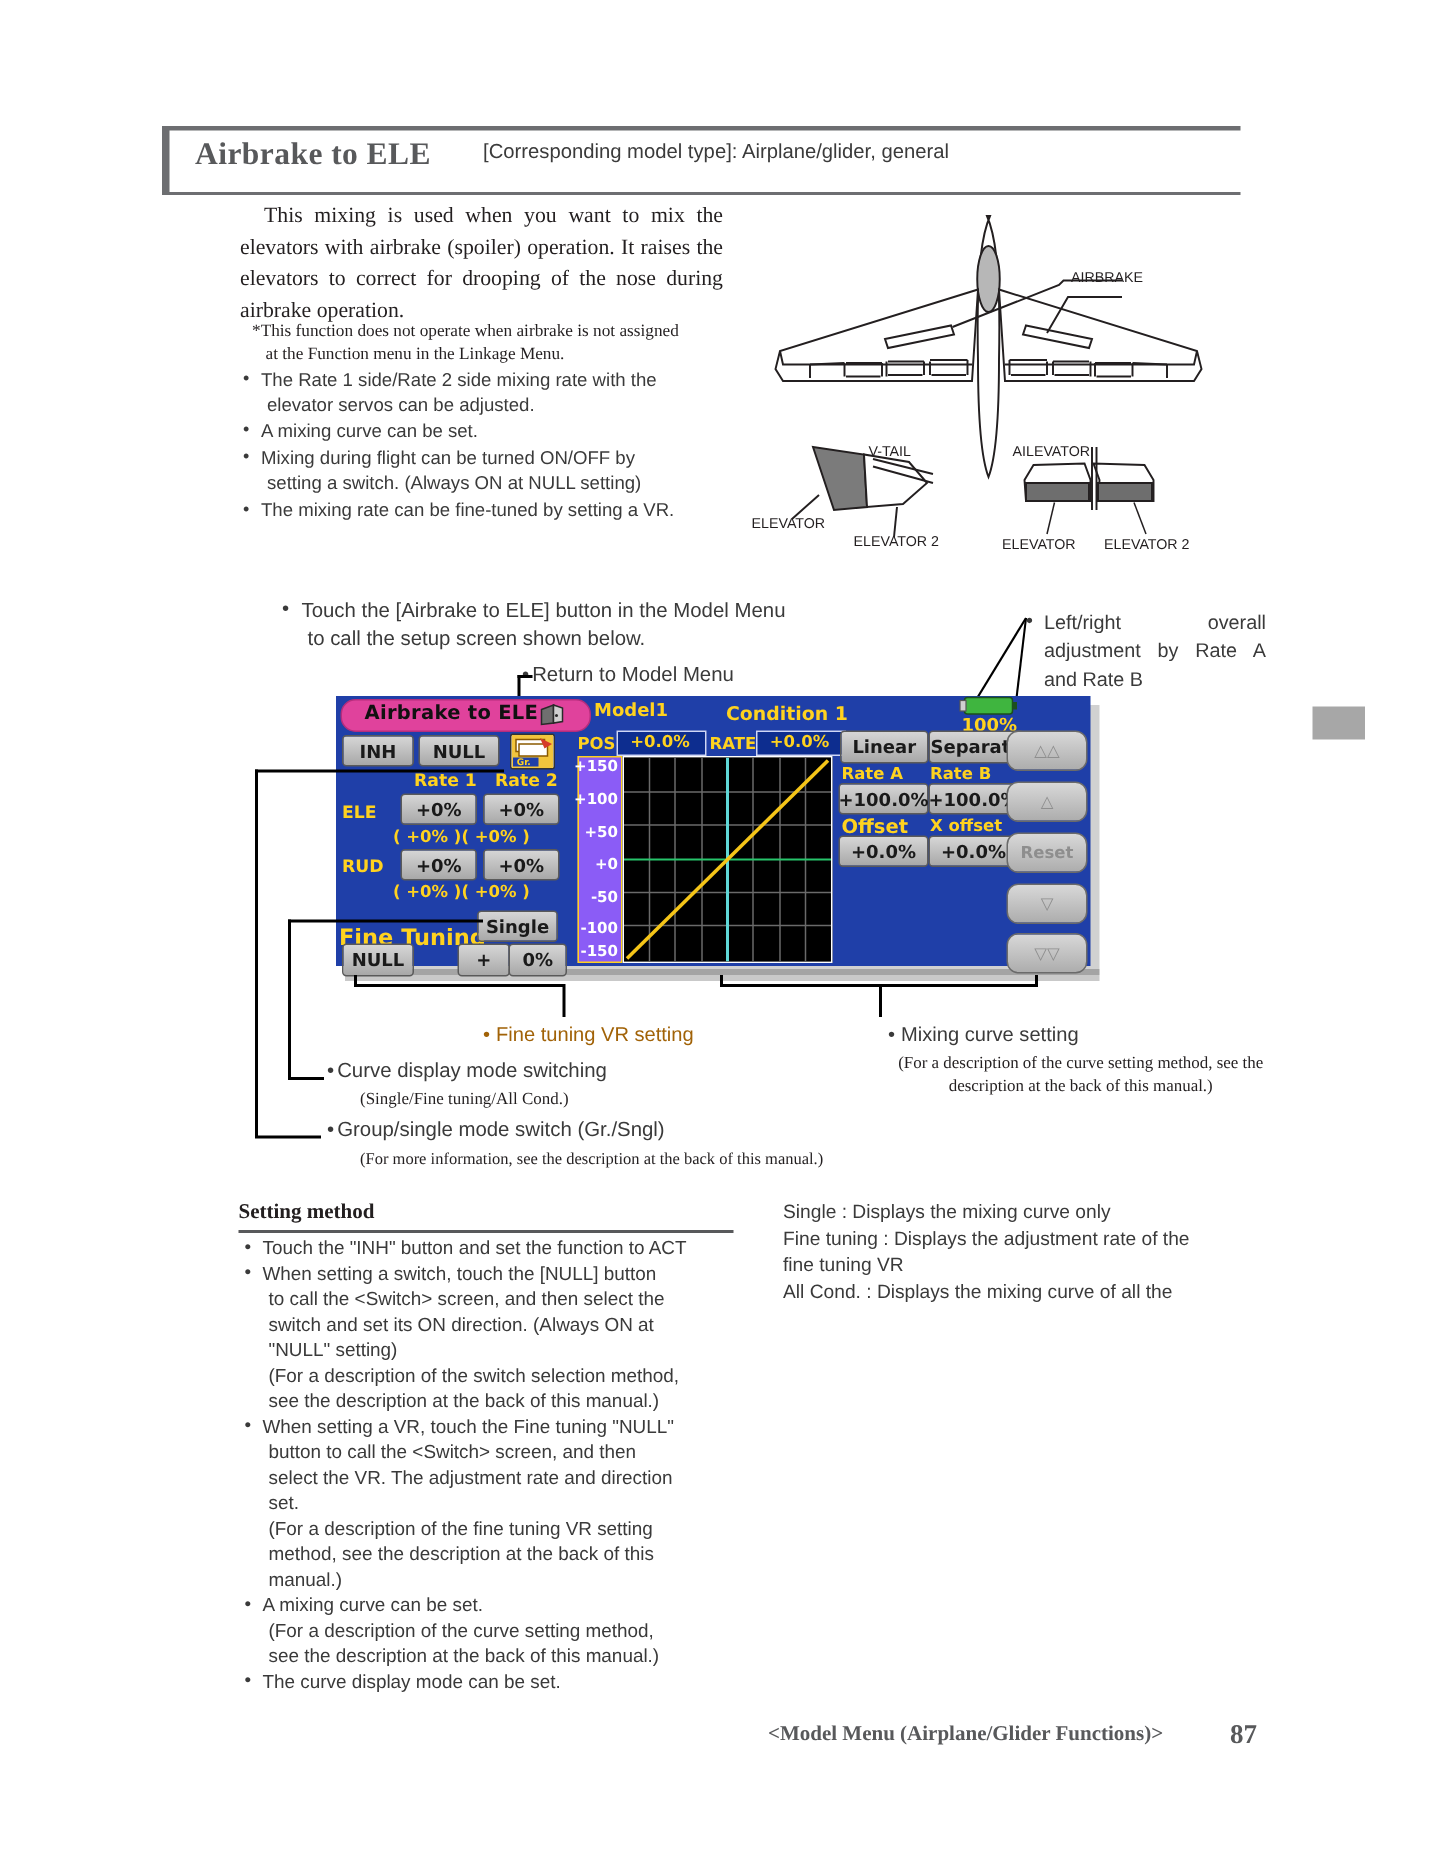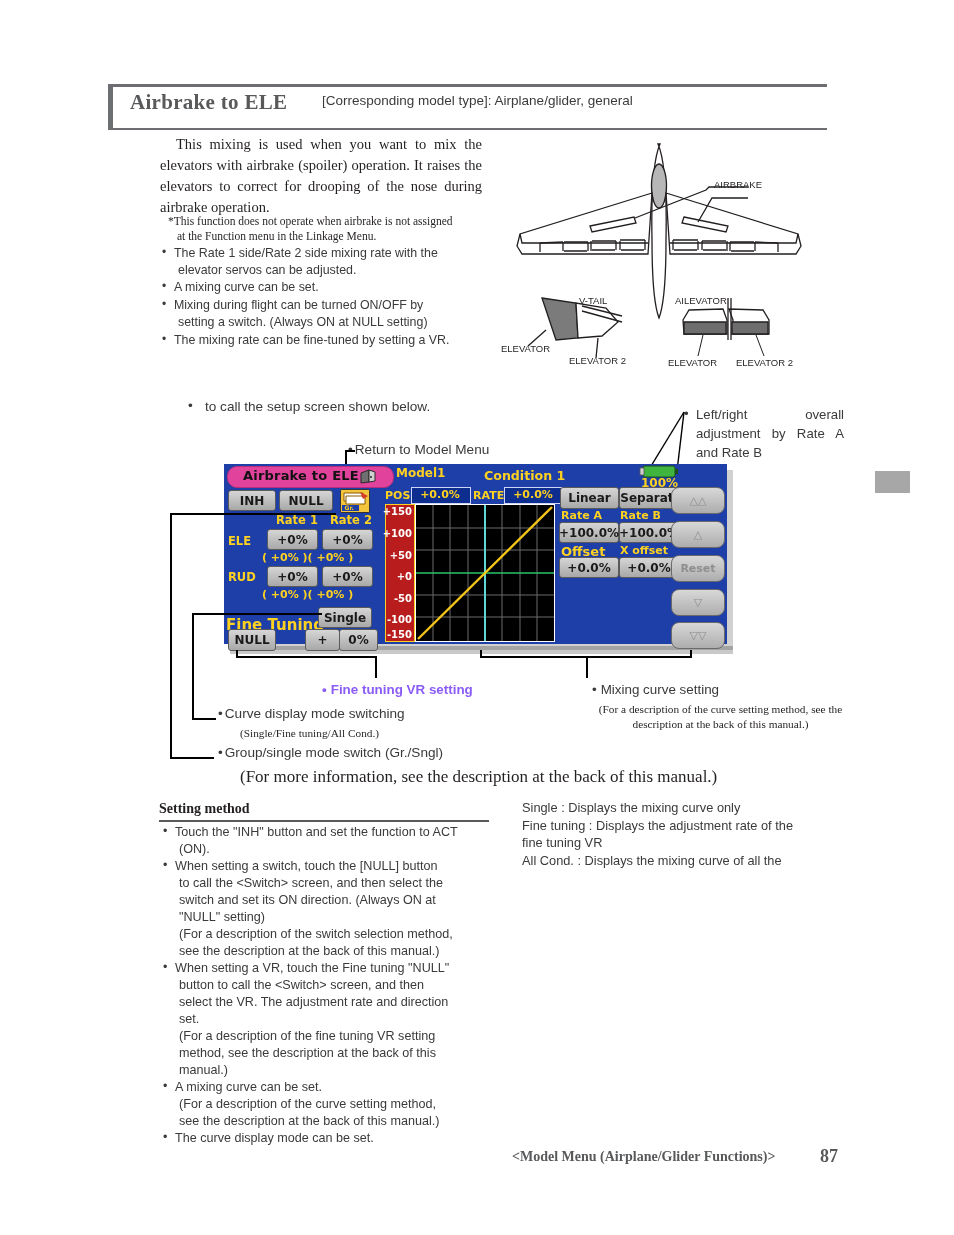--- a/index.html
+++ b/index.html
@@ -104,21 +104,21 @@
 
   
   #pos-lbl{left:385px;top:489px;font-size:11px;color:#ffd21f;}
   #pos-box{left:411px;top:487px;width:58px;height:15px;background:#0d2d8f;border:1px solid #cfd6f5;}
   #pos-val{left:411px;top:488px;width:58px;text-align:center;font-size:11px;color:#ffd21f;}
   #rate-lbl{left:473px;top:489px;font-size:11px;color:#ffd21f;}
   #rate-box{left:504px;top:487px;width:58px;height:15px;background:#0d2d8f;border:1px solid #cfd6f5;}
   #rate-val{left:504px;top:488px;width:58px;text-align:center;font-size:11px;color:#ffd21f;}
 
   
-  #axis-strip{left:385px;top:504px;width:28px;height:136px;background:#b91c1c;border:1px solid #ffd21f;}
+  #axis-strip{left:385px;top:504px;width:28px;height:136px;background:#8b5cf6;border:1px solid #ffd21f;}
   .ytick{position:absolute;right:2px;font-family:"DejaVu Sans",sans-serif;font-weight:bold;
          font-size:10px;color:#fff;}
   #graph{left:415px;top:504px;width:138px;height:136px;background:#000;border:1px solid #fff;}
 
   
   #btn-linear{left:560px;top:487px;width:57px;height:20px;}
   #btn-separate{left:619px;top:487px;width:62px;height:20px;}
   #lbl-rateA{left:561px;top:509px;font-size:11px;color:#ffd21f;}
   #lbl-rateB{left:620px;top:509px;font-size:11px;color:#ffd21f;}
   #v-rateA{left:559px;top:522px;width:58px;height:19px;}
@@ -135,33 +135,33 @@
   #rb1{left:671px;top:487px;}
   #rb2{left:671px;top:521px;}
   #rb3{left:671px;top:555px;}
   #rb4{left:671px;top:589px;}
   #rb5{left:671px;top:622px;}
 
   
   .lead{position:absolute;background:#000;}
 
   
-  #cap-fine{left:322px;top:682px;font-size:13.4px;color:#8b5cf6;white-space:nowrap;font-weight:bold;}
+  #cap-fine{left:322px;top:682px;font-size:13.4px;color:#a16207;white-space:nowrap;}
   #cap-fine:before{content:"\2022";margin-right:4px;}
   #cap-mix{left:592px;top:682px;font-size:13.4px;color:#3a3a3a;white-space:nowrap;}
   #cap-mix:before{content:"\2022";margin-right:4px;}
   #cap-mix-sub{left:598px;top:702px;width:245px;font-family:"Liberation Serif",serif;
                font-size:11.3px;line-height:1.3;text-align:center;}
 
   #cap-curve{left:218px;top:706px;font-size:13.6px;color:#3a3a3a;white-space:nowrap;}
   #cap-curve:before{content:"\2022";margin-right:2px;}
   #cap-curve-sub{left:240px;top:727px;font-family:"Liberation Serif",serif;font-size:11.3px;}
   #cap-group{left:218px;top:745px;font-size:13.6px;color:#3a3a3a;white-space:nowrap;}
   #cap-group:before{content:"\2022";margin-right:2px;}
-  #cap-group-sub{left:240px;top:767px;font-family:"Liberation Serif",serif;font-size:17px;}
+  #cap-group-sub{left:240px;top:767px;font-family:"Liberation Serif",serif;font-size:11px;}
 
   
   #sm-title{left:159px;top:801px;font-family:"Liberation Serif",serif;font-weight:bold;font-size:14px;}
   #sm-rule{left:159px;top:820px;width:330px;height:1.5px;background:#58595b;}
   #sm-list{left:161px;top:824px;width:330px;font-size:12.6px;line-height:1.35;color:#3a3a3a;}
   #sm-list .bl{position:relative;padding-left:14px;}
   #sm-list .bl:before{content:"\2022";position:absolute;left:2px;top:-1px;}
   #sm-list .cont{display:block;padding-left:4px;}
 
   
@@ -258,20 +258,21 @@
         <path d="M205 205 L200 226" fill="none"></path>
         <path d="M258 205 L266 226" fill="none"></path>
       </g>
   <text x="170" y="236" font-family="Liberation Sans,sans-serif" font-size="9.5" fill="#231f20">ELEVATOR</text>
   <text x="238" y="236" font-family="Liberation Sans,sans-serif" font-size="9.5" fill="#231f20">ELEVATOR 2</text>
 </svg>
 </div>
 
 <div class="abs" id="touch-note">
   <div class="bl">
+    <span>Touch the [Airbrake to ELE] button in the Model Menu</span>
     <span class="cont">to call the setup screen shown below.</span>
   </div>
 </div>
 
 <div class="abs" id="return-note">Return to Model Menu</div>
 <div class="abs lead" id="return-leader"></div>
 <div class="abs lead" id="return-leader-h"></div>
 
 <div class="abs" id="lr-note">
   <div class="b1">Left/right overall adjustment by Rate A and Rate B</div>
@@ -419,21 +420,20 @@
 <div class="abs" id="cap-curve">Curve display mode switching</div>
 <div class="abs" id="cap-curve-sub">(Single/Fine tuning/All Cond.)</div>
 <div class="abs" id="cap-group">Group/single mode switch (Gr./Sngl)</div>
 <div class="abs" id="cap-group-sub">(For more information, see the description at the back of this manual.)</div>
 
 <div class="abs" id="sm-title">Setting method</div>
 <div class="abs" id="sm-rule"></div>
 <div class="abs" id="sm-list">
   <div class="bl">
     <span>Touch the "INH" button and set the function to ACT</span>
-    <span class="cont">(ON).</span>
   </div>
   <div class="bl">
     <span>When setting a switch, touch the [NULL] button</span>
     <span class="cont">to call the &lt;Switch&gt; screen, and then select the</span>
     <span class="cont">switch and set its ON direction. (Always ON at</span>
     <span class="cont">"NULL" setting)</span>
     <span class="cont">(For a description of the switch selection method,</span>
     <span class="cont">see the description at the back of this manual.)</span>
     <span class="cont"></span>
   </div>

